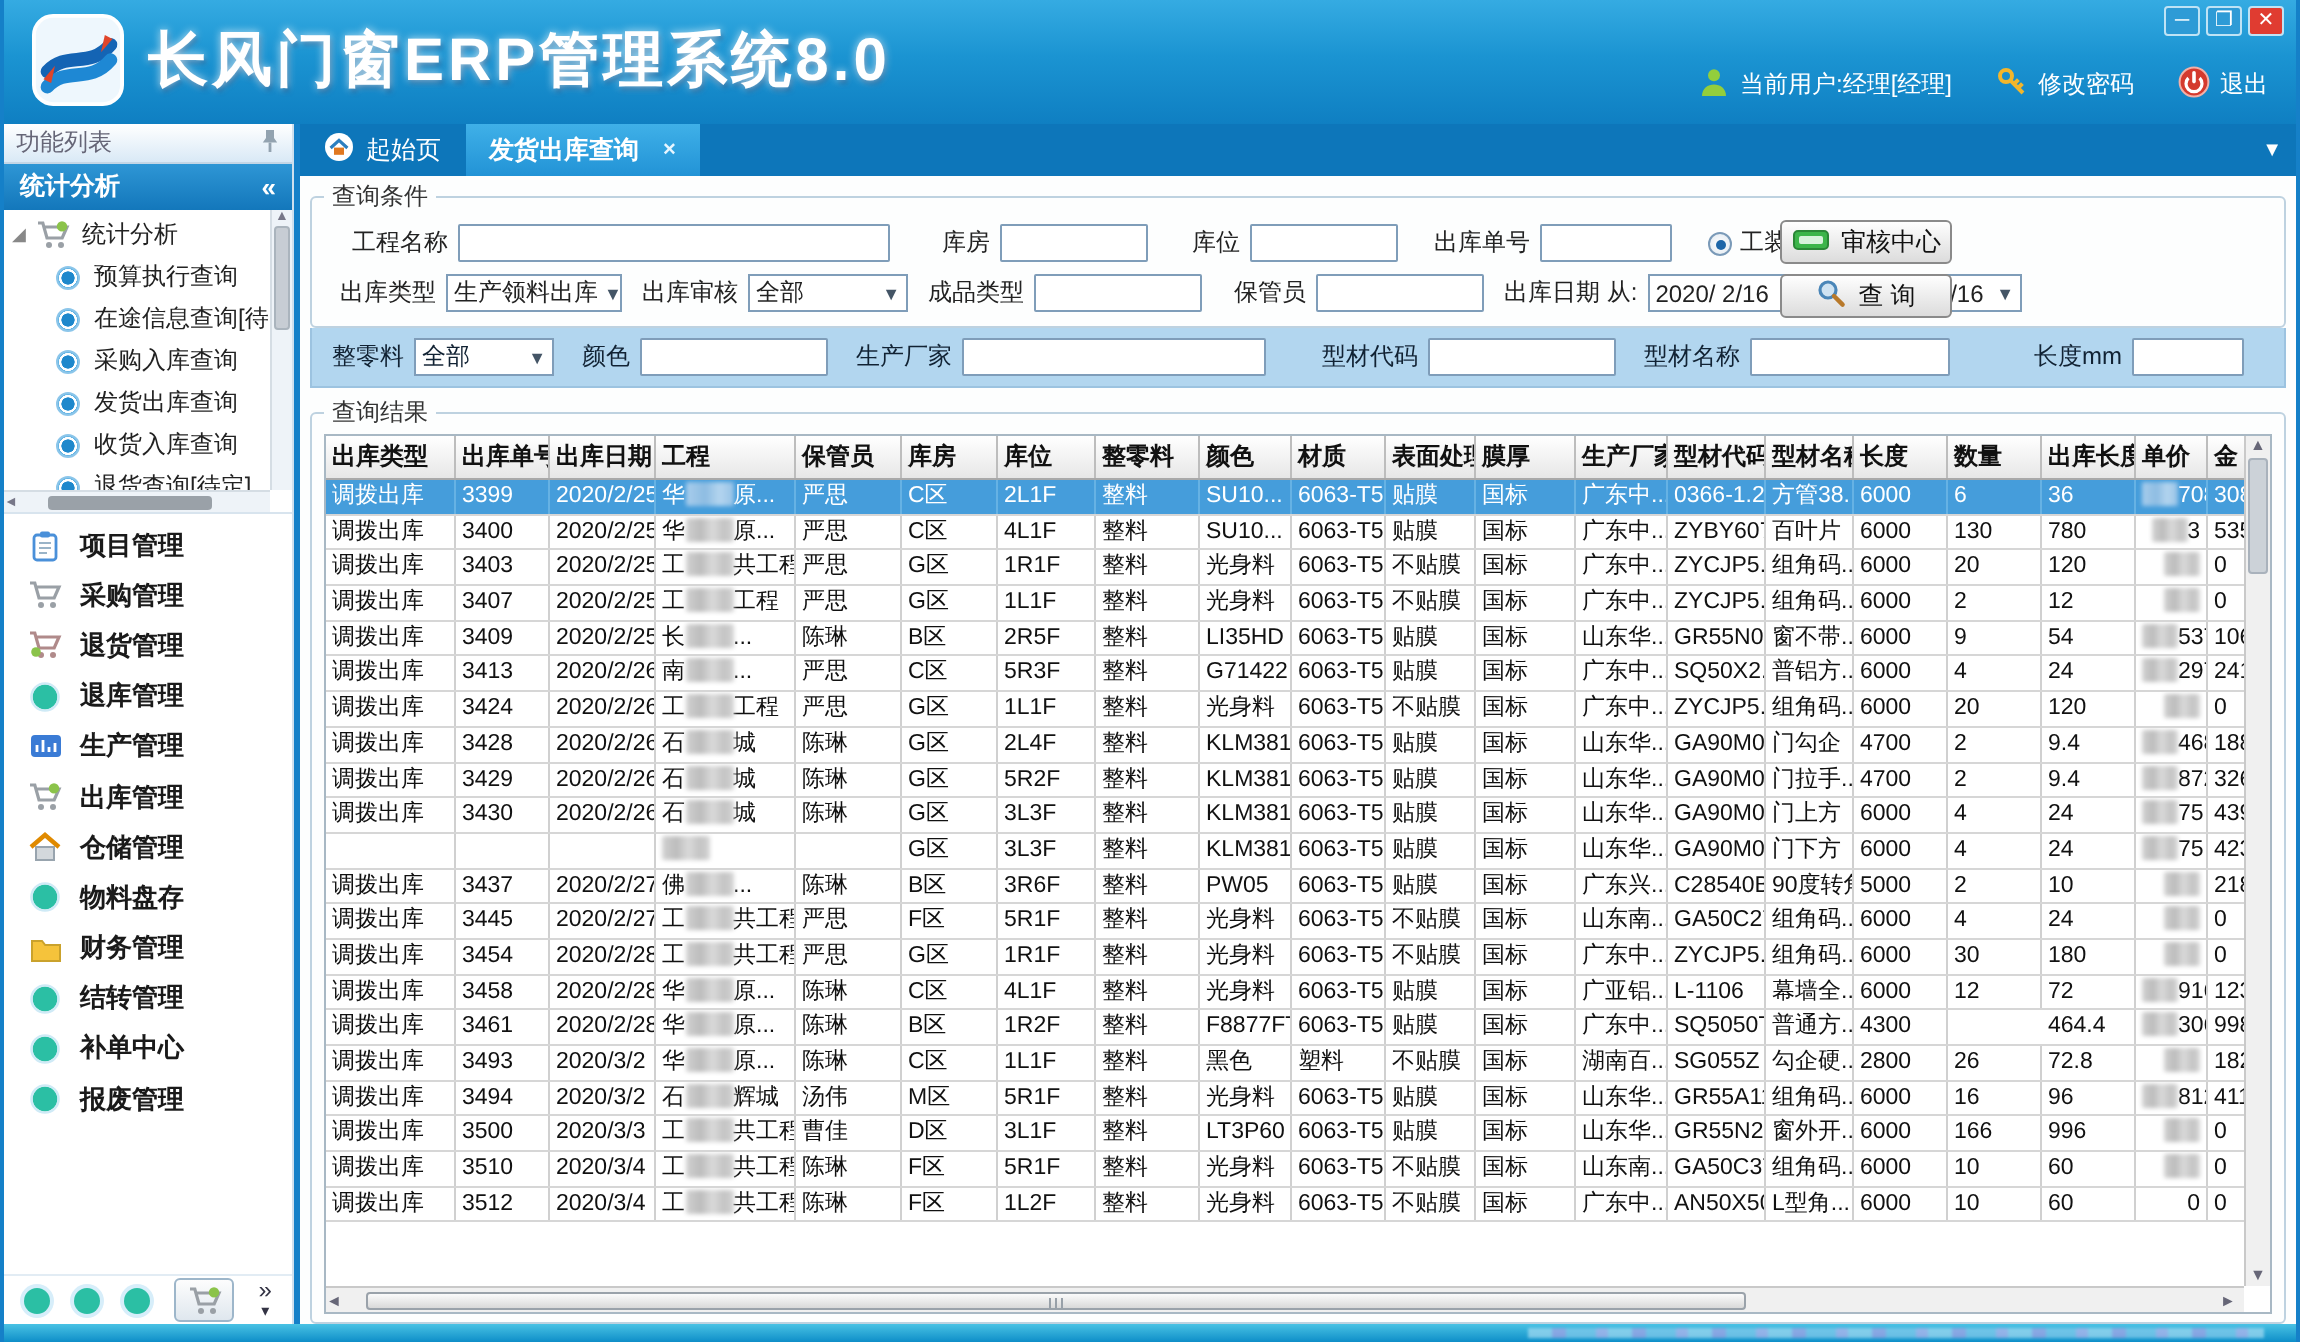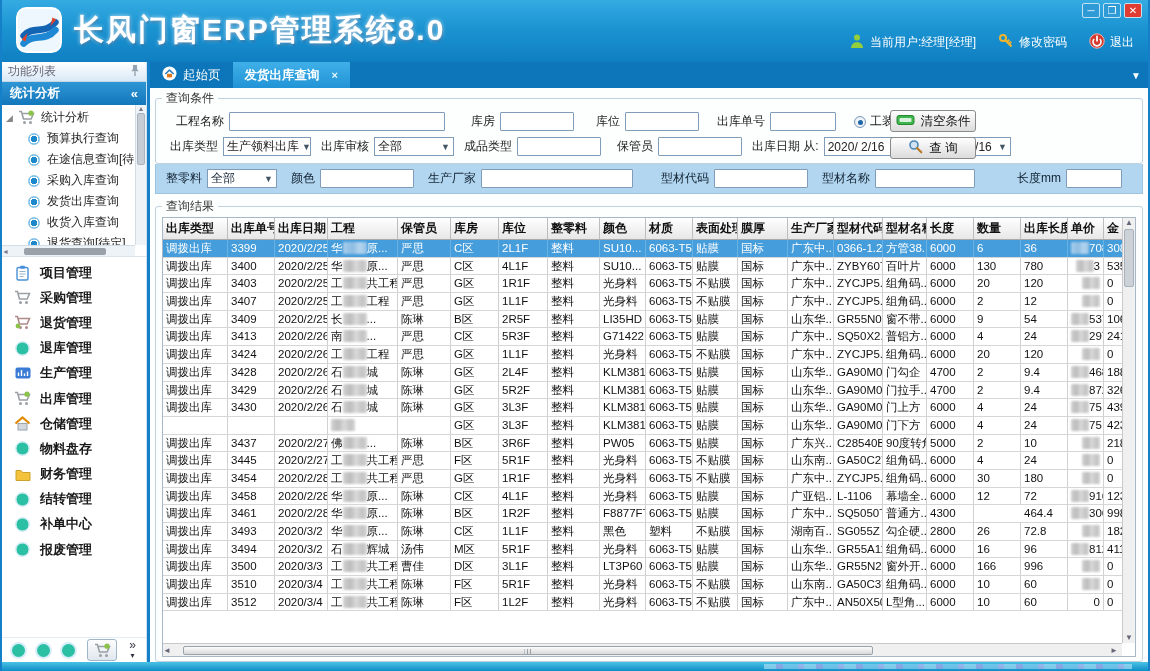--- a/index.html
+++ b/index.html
@@ -364,21 +364,21 @@
             </span>
           <span class="radio" style="margin-left:12px;">
               <span class="rdot"></span>
               <span>家装</span>
             </span>
           <span class="qbtn" style="top:1px;">
             <span><svg width="19" height="12" viewBox="0 0 19 12">
                   <rect x="1" y="1.5" width="17" height="9" rx="2" fill="#3cb54a" stroke="#2a8736"></rect>
                   <rect x="3.5" y="4" width="12" height="4" rx="1" fill="#d8f2dc"></rect>
                 </svg></span>
-            <span>清空条件</span>
+            <span>审核中心</span>
           </span>
         </div>
         <div class="qrow">
           <label style="margin-left:8px;">出库类型</label>
           <span class="combo" style="width:88px;">
               <span>生产领料出库</span>
               <span class="car">▼</span>
             </span>
           <label style="margin-left:10px;">出库审核</label>
           <span class="combo" style="width:80px;">

